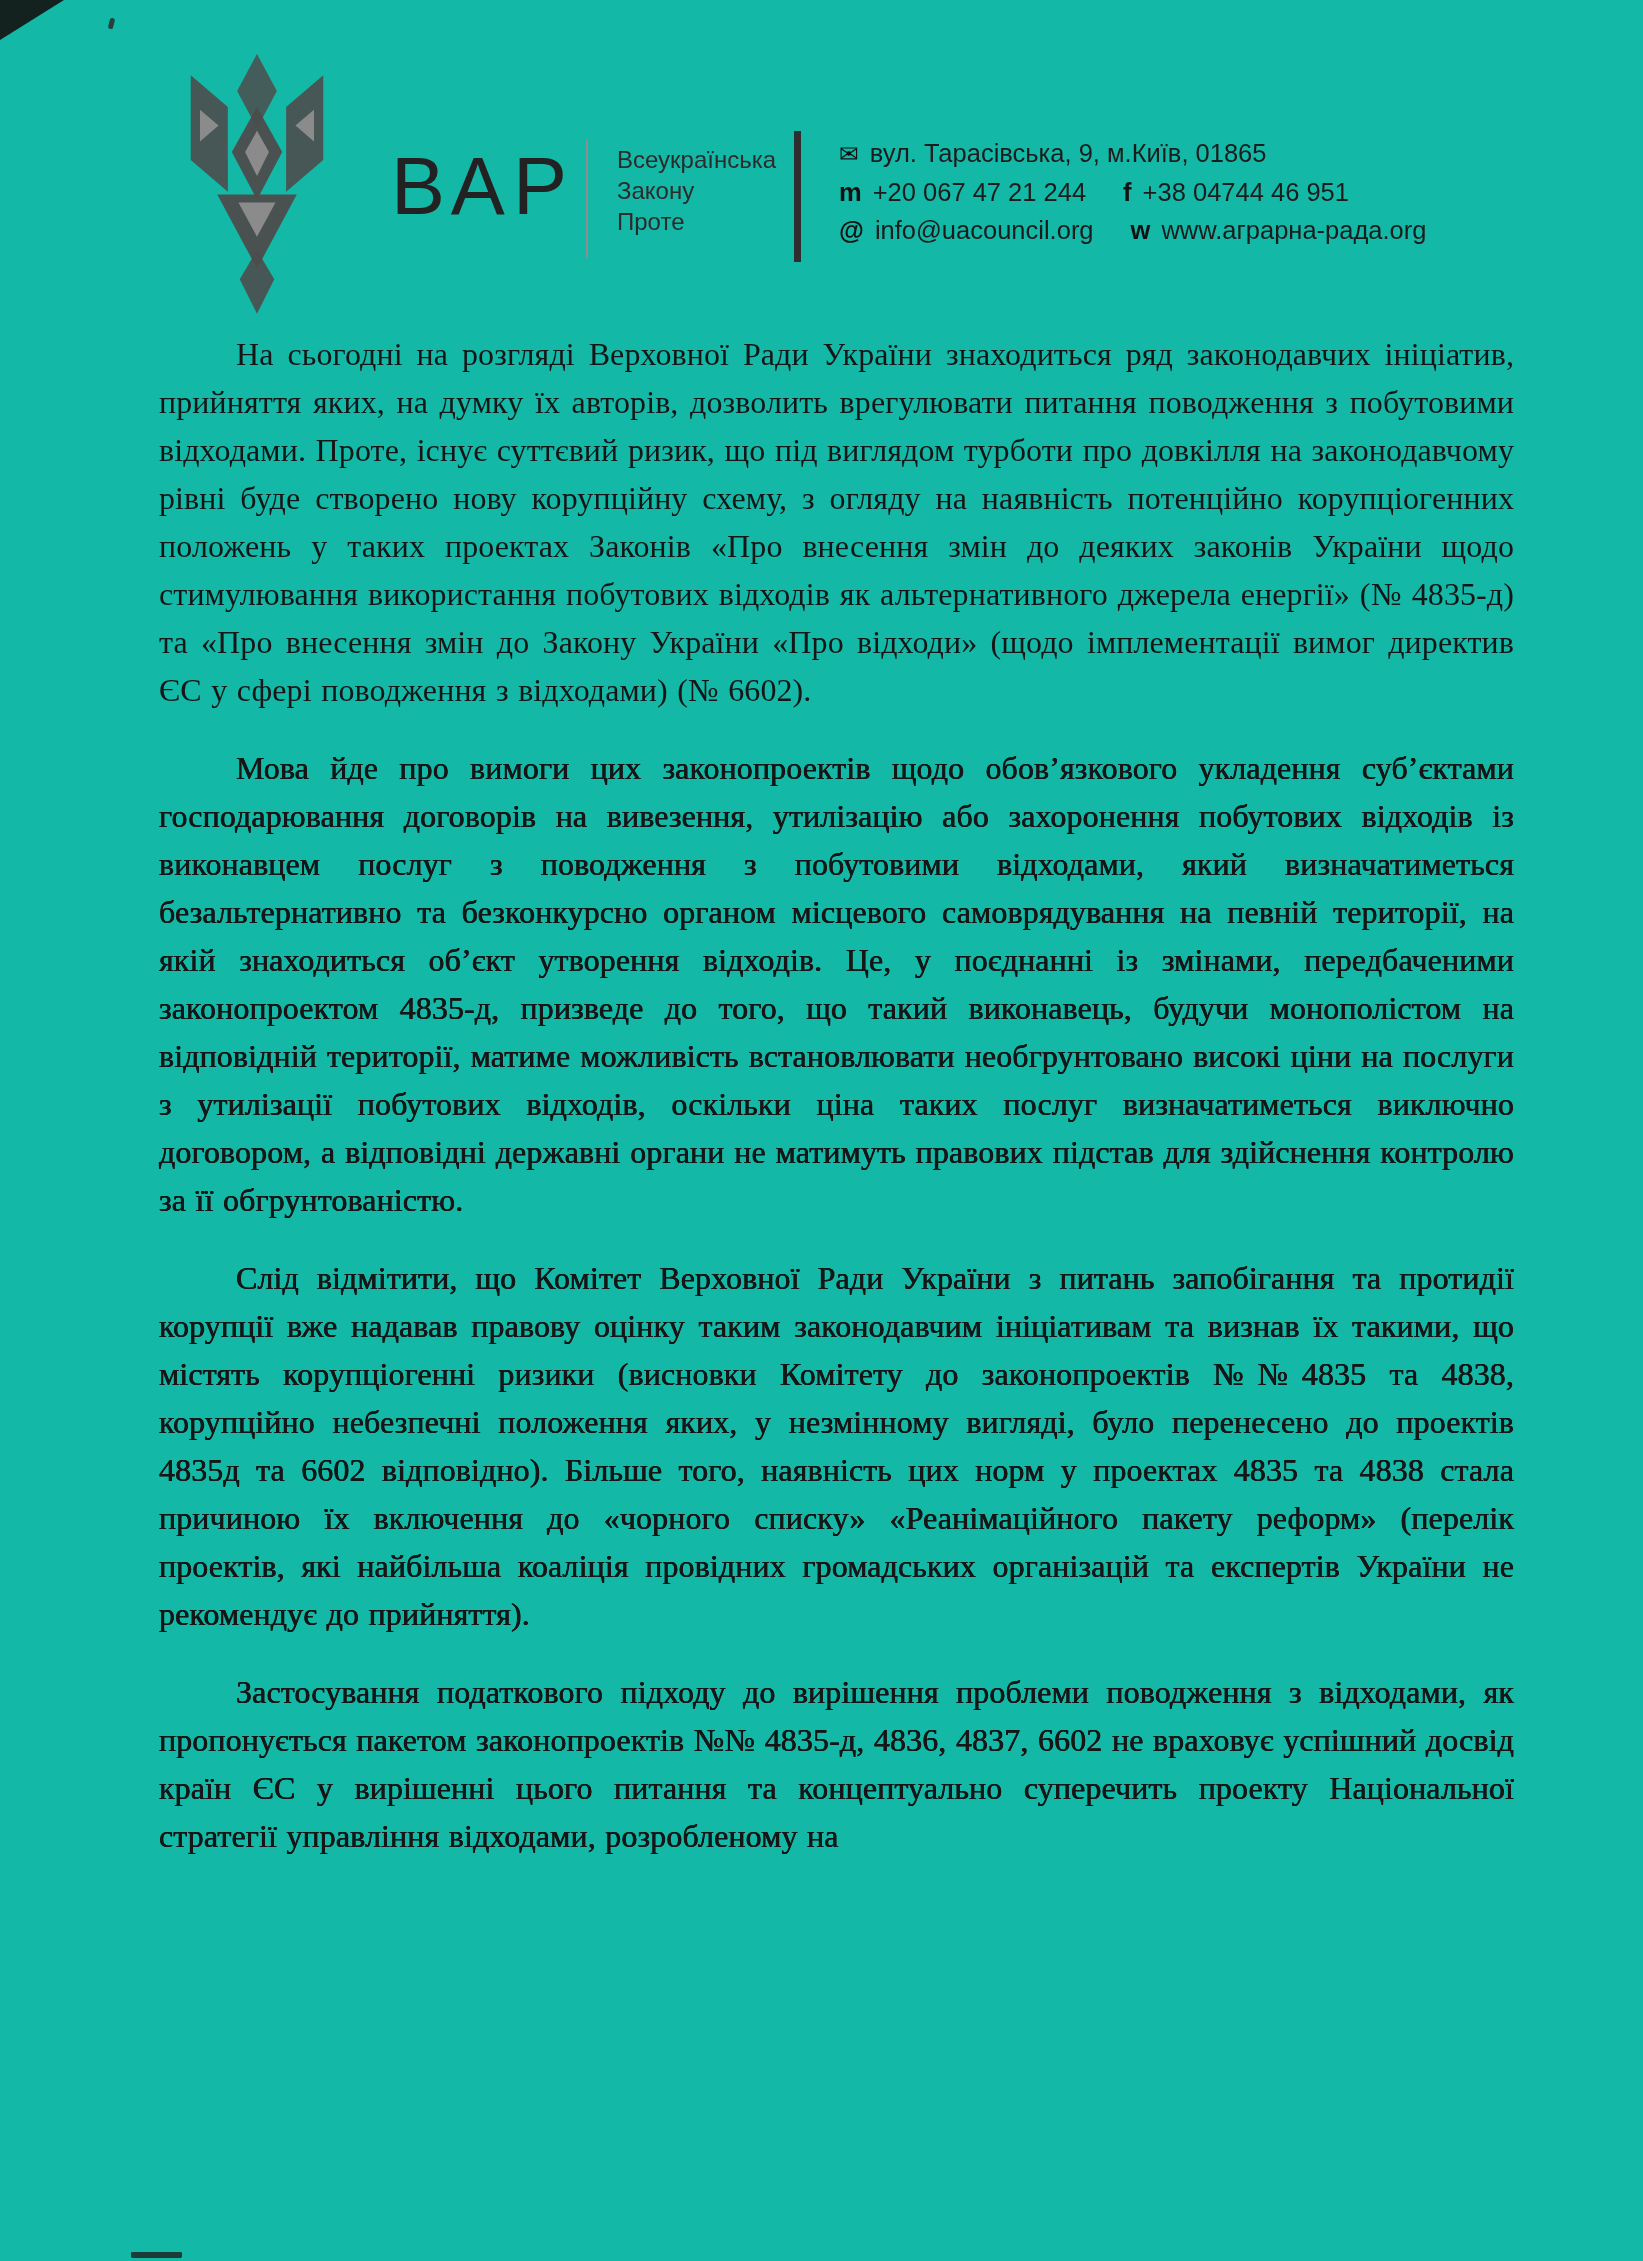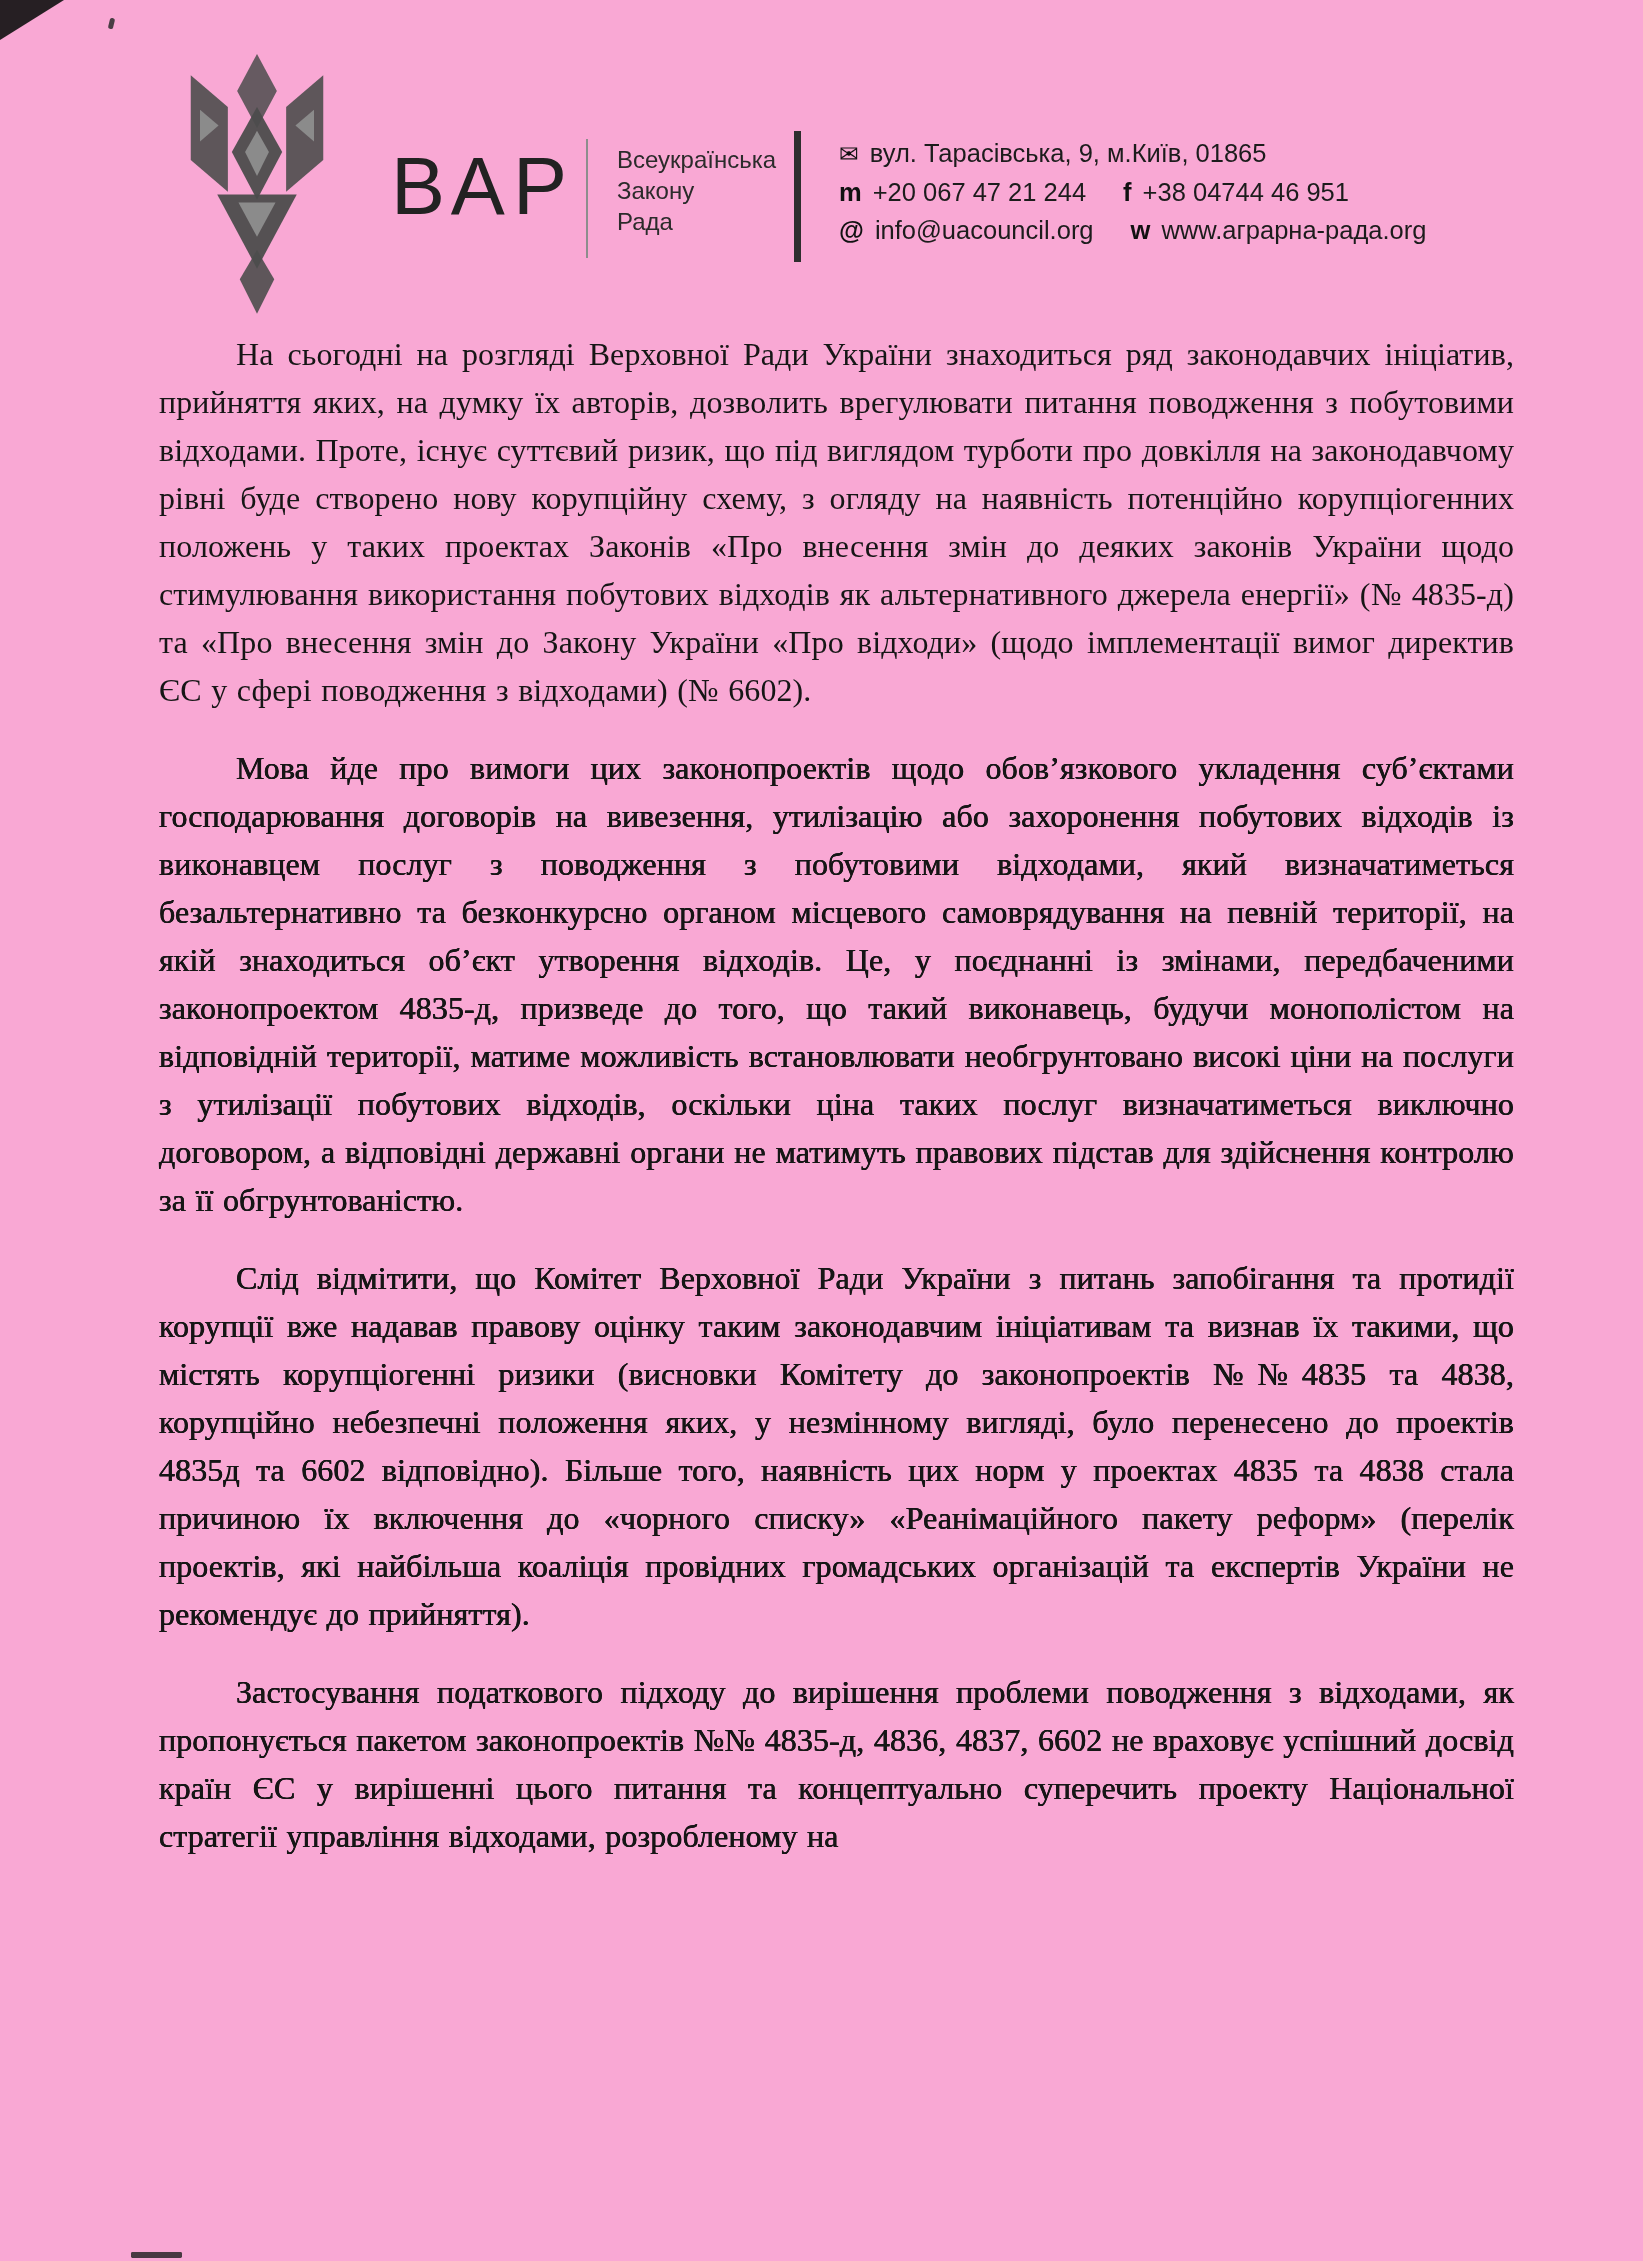--- a/index.html
+++ b/index.html
@@ -1,21 +1,21 @@
 <!DOCTYPE html>
 <html style="font-size:11px"><head>
 <meta charset="utf-8">
 <style>
   html, body { margin: 0; padding: 0; background: #e8e8e6; }
   .page {
     position: relative;
     width: 1643px;
     height: 2261px;
     margin: 0 auto;
-    background: #f9a8d4;
+    background: #14b8a6;
     overflow: hidden;
     font-family: "Liberation Serif", serif;
     color: #171717;
   }
 
   
   .corner-artifact {
     position: absolute; left: 0; top: 0;
     width: 0; height: 0;
     border-top: 40px solid #141414;
@@ -126,21 +126,21 @@
       </svg>
     </div>
 
     <div class="brand">ВАР</div>
 
     <div class="div-thin"></div>
 
     <div class="orgname">
       <div>Всеукраїнська</div>
       <div>Закону</div>
-      <div>Рада</div>
+      <div>Проте</div>
     </div>
 
     <div class="div-thick"></div>
 
     <div class="contacts">
       <div class="row">
         <span class="ci">✉</span>
         <span>вул. Тарасівська, 9, м.Київ, 01865</span>
       </div>
       <div class="row">

